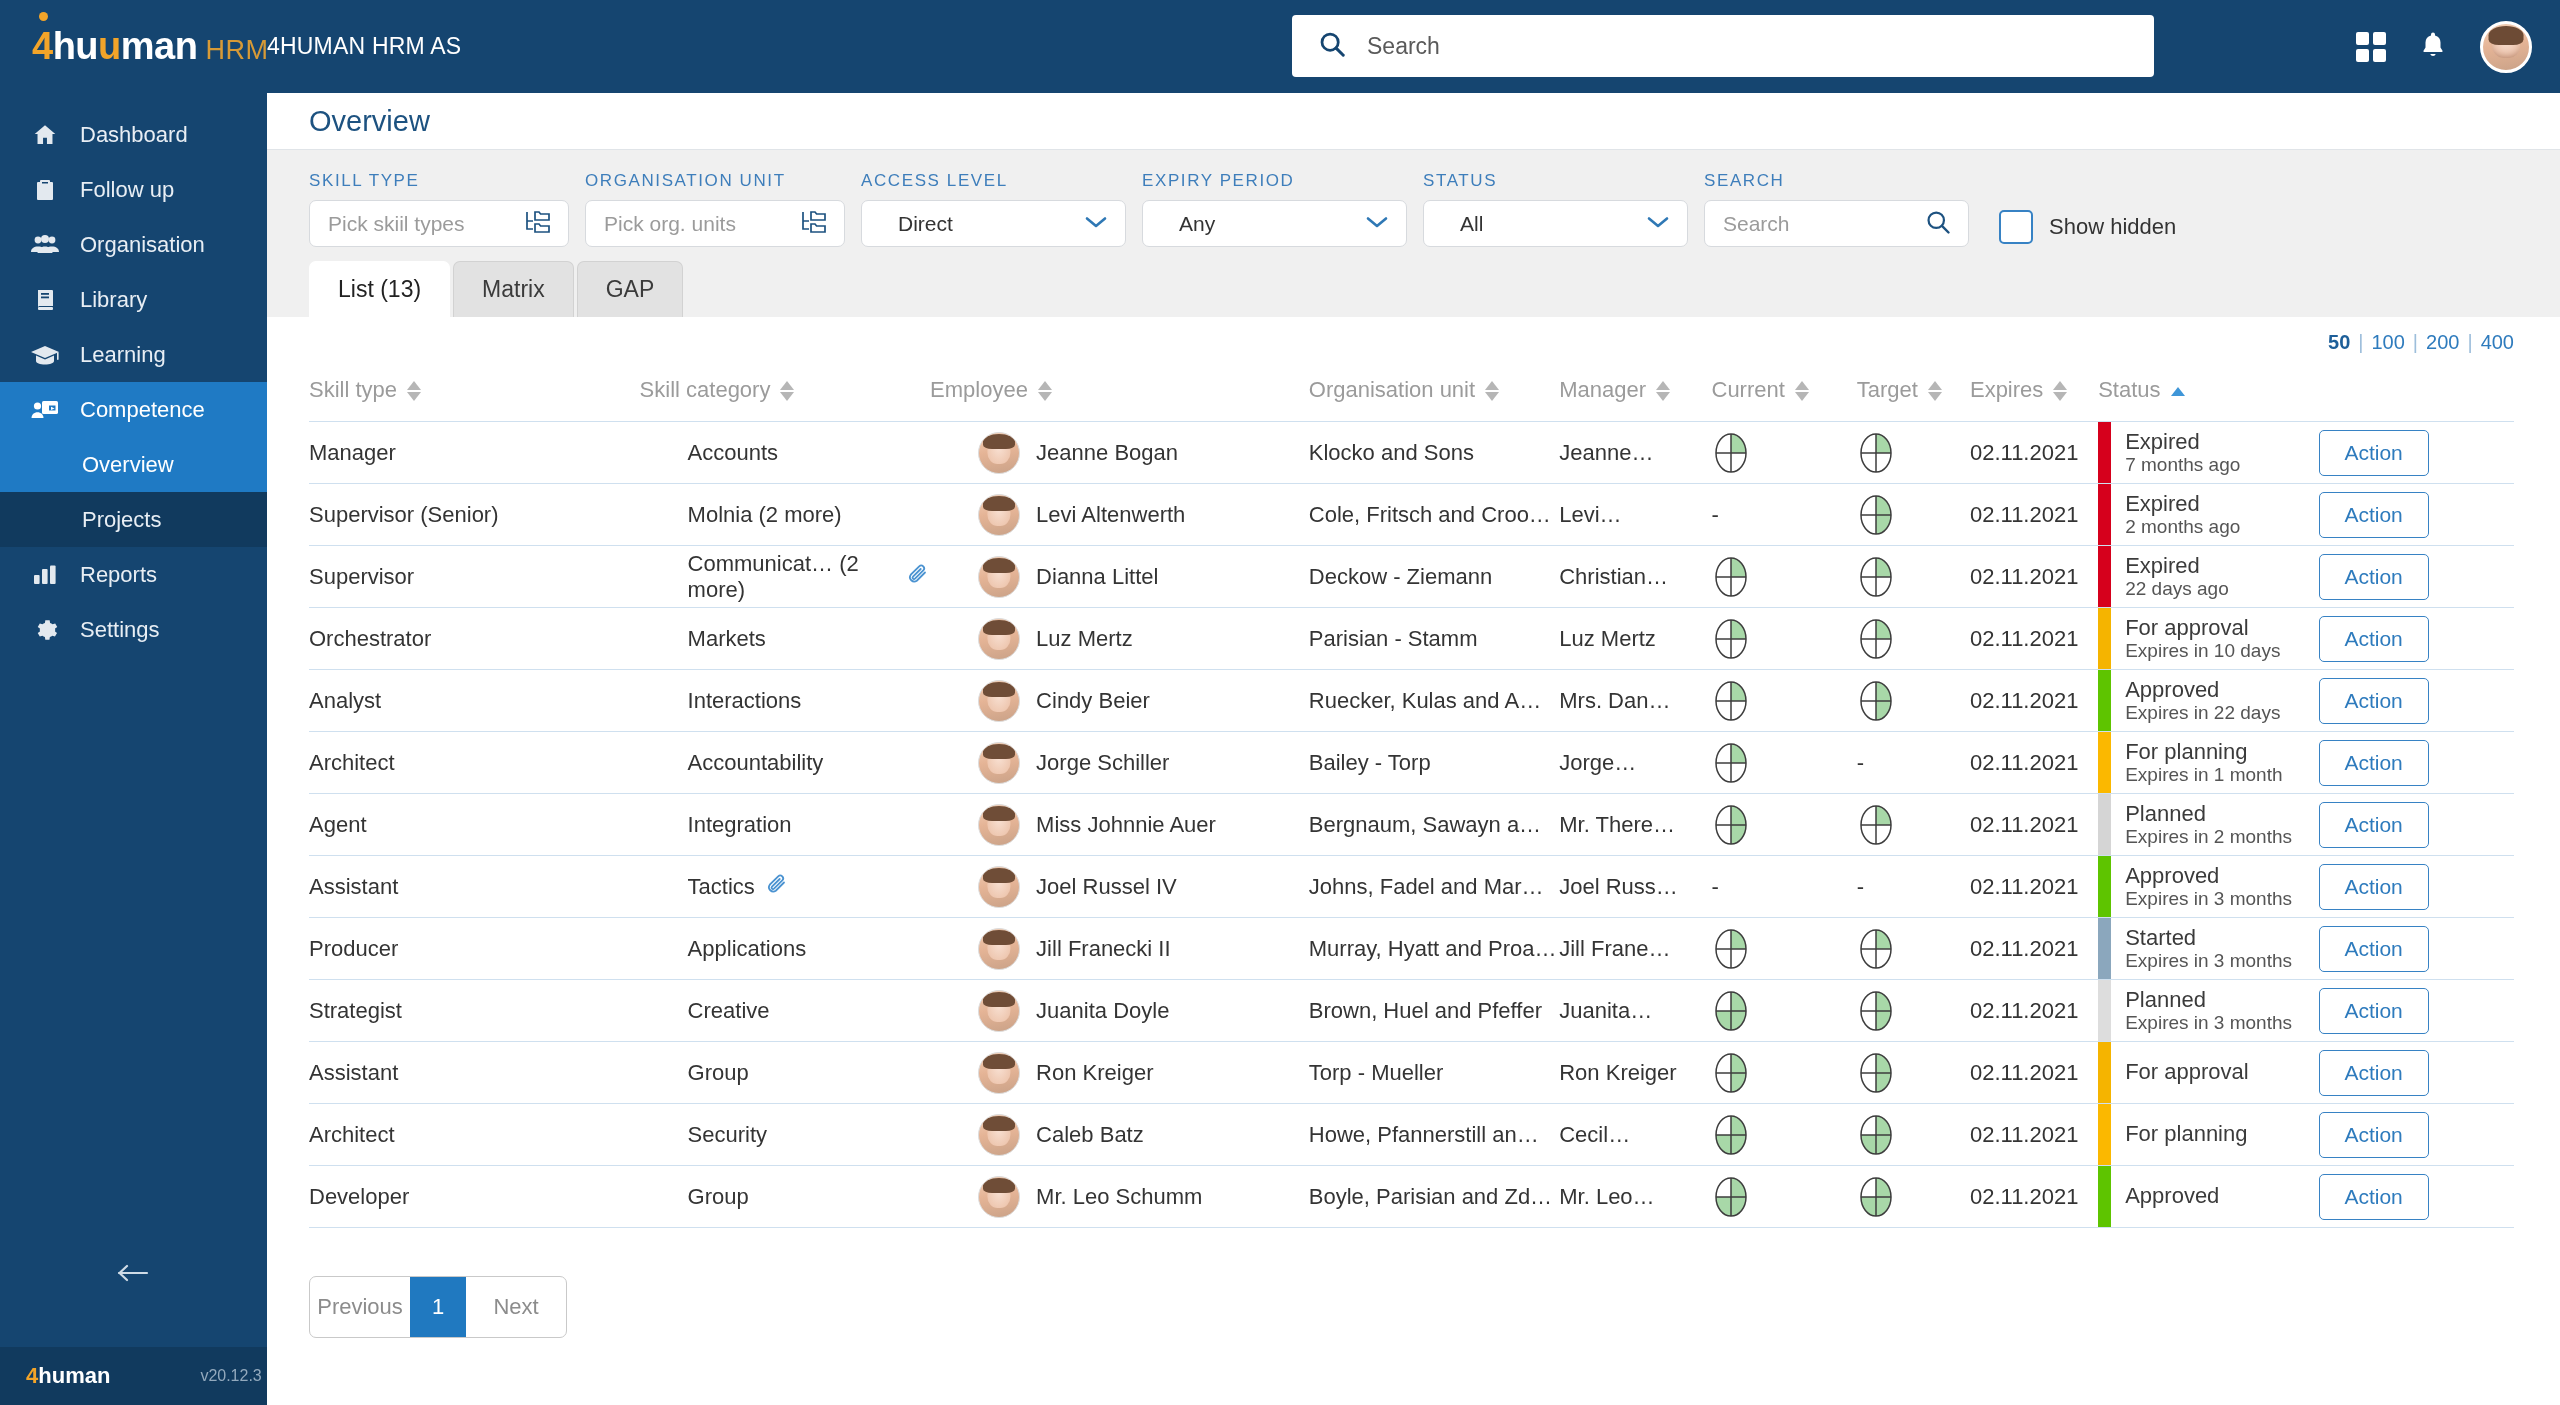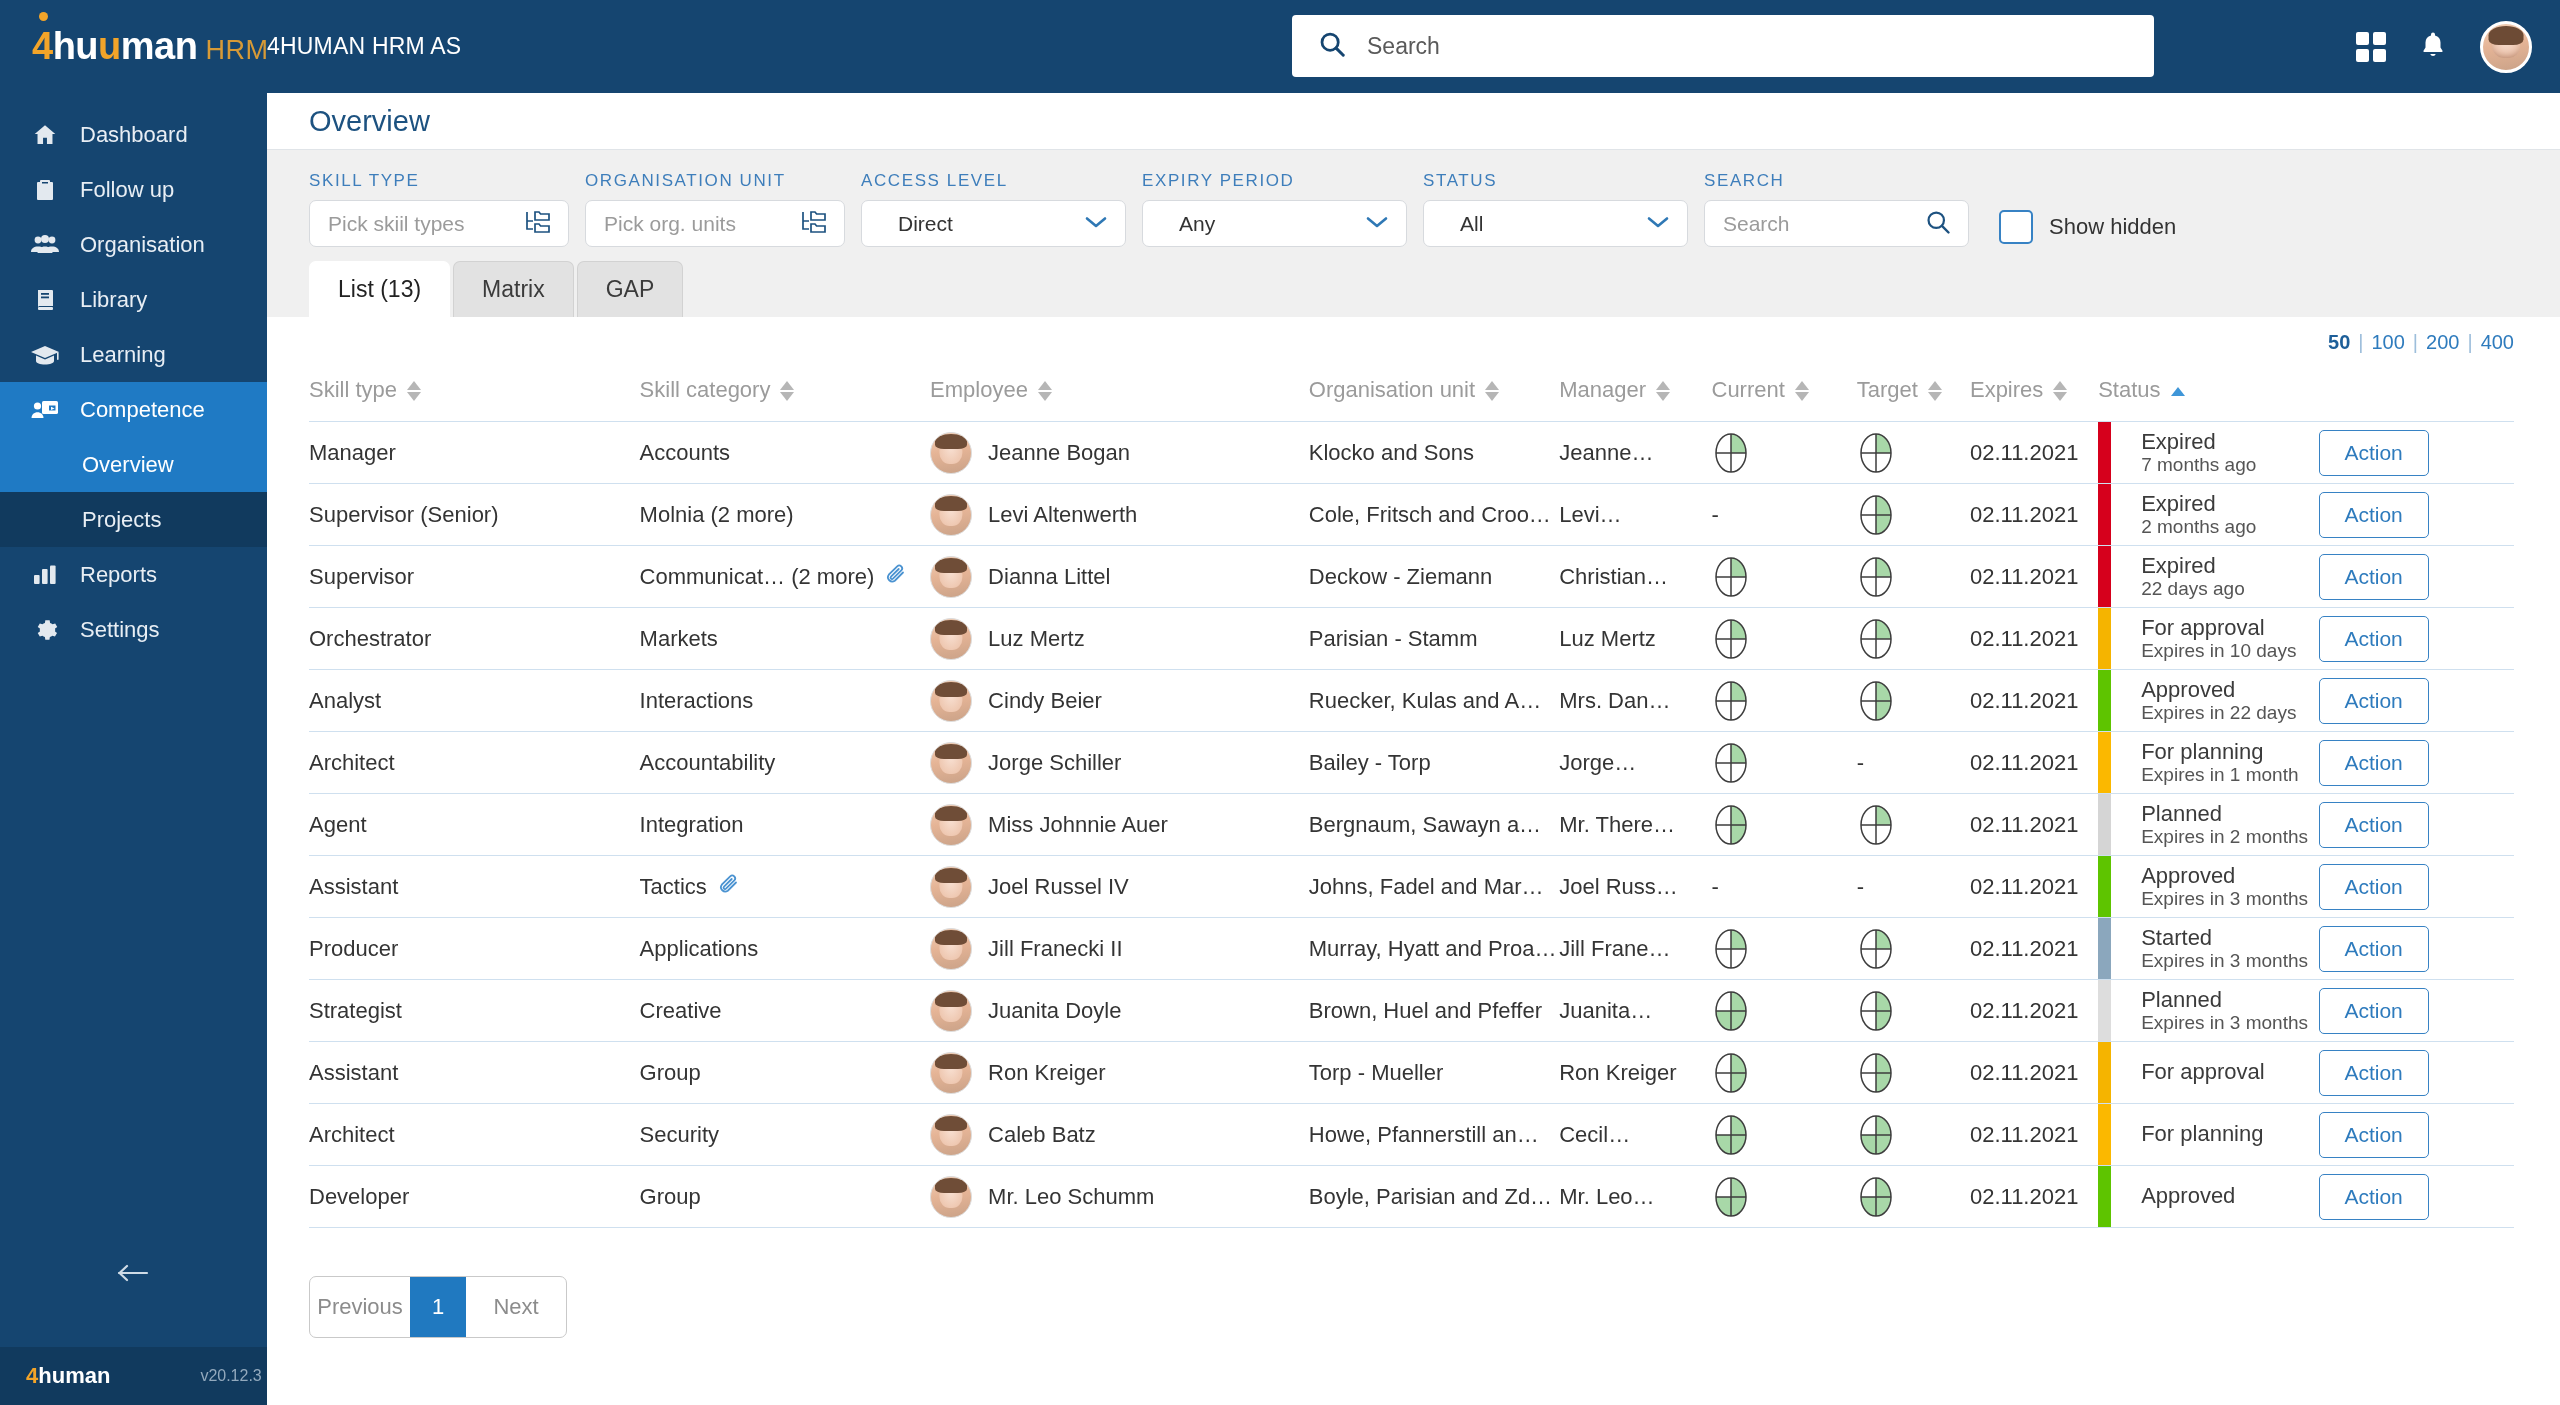--- a/index.html
+++ b/index.html
@@ -151,21 +151,21 @@
     padding: 10px 0 18px 0; vertical-align: bottom;
   }
   th .sorter { display:inline-flex; flex-direction:column; margin-left:10px; vertical-align: middle; gap:2px;}
   .tri-up { width:0;height:0;border-left:7px solid transparent;border-right:7px solid transparent;border-bottom:9px solid #b6b6b6; }
   .tri-dn { width:0;height:0;border-left:7px solid transparent;border-right:7px solid transparent;border-top:9px solid #b6b6b6; }
   .tri-up.act { border-bottom-color:#3f96d8; }
 
   td { font-size: 22px; color:#343434; border-top: 1px solid #cfe0ef; height: 61px; vertical-align: middle; }
   tbody tr:last-child td { border-bottom: 1px solid #cfe0ef; }
 
-  .cell-flex { display:flex; align-items:center; }
+  .cell-flex { display:flex; align-items:center;margin-left:48px; }
   .avatar {
     width: 42px; height: 42px; border-radius:50%; margin-right: 16px; flex: none;
     background: linear-gradient(170deg,#f0cdb4 0%, #e5b496 45%, #caa288 100%);
     position:relative; overflow:hidden; border: 1px solid #ddd;
   }
   .avatar:after{
     content:""; position:absolute; left:50%; top:16%; transform:translateX(-50%);
     width:58%; height:64%; border-radius:46% 46% 44% 44%;
     background: radial-gradient(ellipse at 50% 35%, #f8e0d2 0%, #eec7b0 75%);
   }
@@ -177,21 +177,21 @@
   .clip { margin-left: 10px; color:#4b93d1; font-size:23px; transform: rotate(0deg); }
 
   
   .gauge { width: 38px; height: 46px; position:relative; }
   .gauge svg { display:block; }
 
   
   .status-cell { padding: 0 !important; }
   .status-wrap { display:flex; align-items:stretch; height: 61px; }
   .status-bar { width: 13px; flex:none; }
-  .status-txt { display:flex; flex-direction:column; justify-content:center; padding-left:14px;margin-left:16px; }
+  .status-txt { display:flex; flex-direction:column; justify-content:center; padding-left:14px; }
   .st-main { font-size:22px; color:#3b3b3b; line-height: 1.12; }
   .st-sub { font-size:19px; color:#555; line-height: 1.12; }
 
   .action-btn {
     width: 110px; height: 46px; border:1px solid #3782c4; border-radius:5px;
     background:#fff; color:#2e7bbd; font-size:21px;
     display:flex; align-items:center; justify-content:center;
   }
 
   

